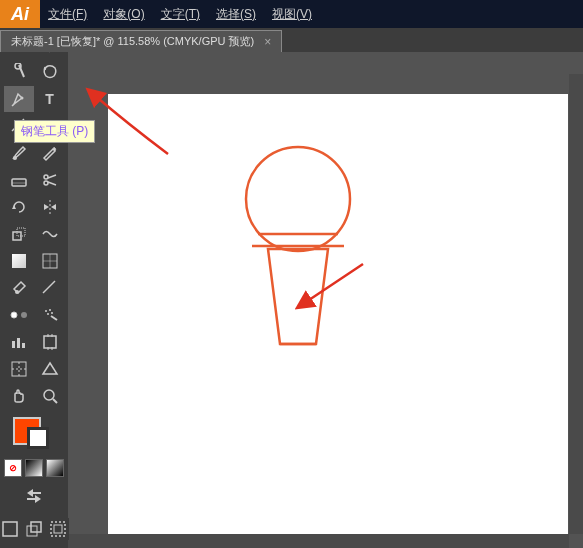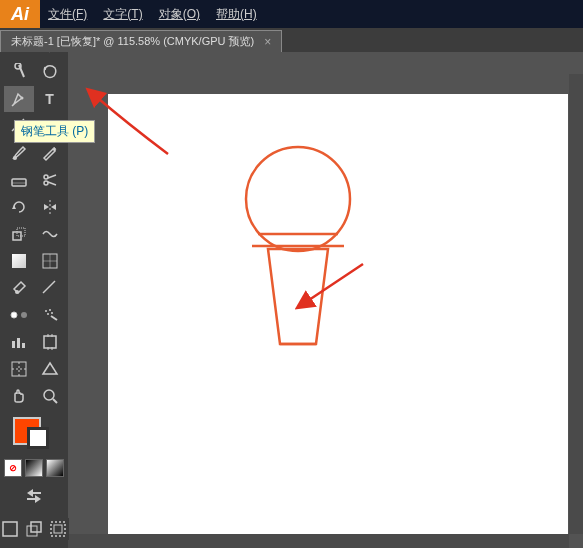--- a/index.html
+++ b/index.html
@@ -130,21 +130,21 @@
 
     
     #tooltip {
       position: absolute;
       top: 120px;
       left: 14px;
       background: #ffffcc;
       border: 1px solid #999;
       padding: 2px 6px;
       font-size: 12px;
-      color: #0369a1;
+      color: #8b5cf6;
       z-index: 20;
       white-space: nowrap;
     }
 
     
     #canvas-area {
       position: absolute;
       top: 74px;
       left: 68px;
       right: 0;
@@ -232,23 +232,24 @@
       background: #4a4a4a;
     }
   </style>
 </head>
 <body>
 
 <div id="menu-bar">
   <div id="app-logo">Ai</div>
   <div id="menu-items">
     <span class="menu-item">文件(F)</span>
+    <span class="menu-item">对象(O)</span>
     <span class="menu-item">文字(T)</span>
-    <span class="menu-item">对象(O)</span>
-    <span class="menu-item">帮助(H)</span>
+    <span class="menu-item">选择(S)</span>
+    <span class="menu-item">视图(V)</span>
   </div>
 </div>
 
 <div id="tab-bar">
   <div id="active-tab">
     <span>未标题-1 [已恢复]* @ 115.58% (CMYK/GPU 预览)</span>
     <span id="tab-close">×</span>
   </div>
 </div>
 

